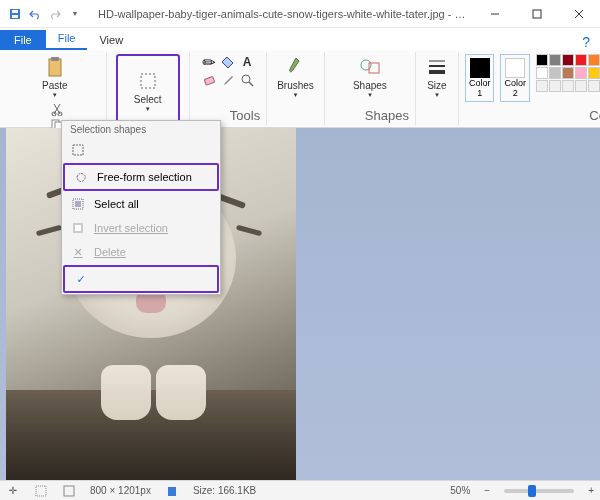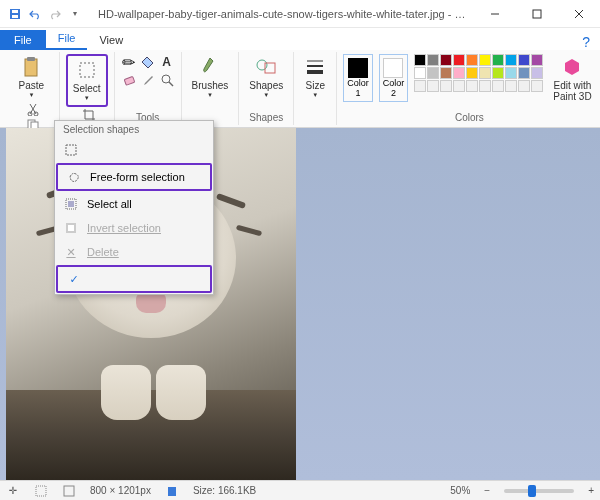--- a/index.html
+++ b/index.html
@@ -14,37 +14,37 @@
 
 .tabs { height: 22px; display: flex; align-items: flex-end; background: #fff; }
 .tab-file { background: #1e6fd9; color: #fff; font-size: 11px; padding: 4px 14px; }
 .tab { font-size: 11px; padding: 4px 12px; color: #333; }
 .tab.active { border-bottom: 2px solid #1e6fd9; color: #1e6fd9; }
 .help-icon { margin-left: auto; margin-right: 10px; color: #1e6fd9; font-size: 14px; }
 
 .ribbon { height: 78px; background: #fafafa; border-bottom: 1px solid #d8d8d8; display: flex; padding: 2px 4px; position: relative; }
 .rgroup { display: flex; flex-direction: column; align-items: center; padding: 2px 6px; border-right: 1px solid #e4e4e4; }
 .rgroup:last-child { border-right: none; }
-.rlabel { font-size: 10px; color: #666; margin-top: auto; }
+.rlabel { font-size: 13px; color: #666; margin-top: auto; margin-left: 34px; }
 .bigbtn { display: flex; flex-direction: column; align-items: center; font-size: 10px; color: #333; padding: 2px 4px; cursor: default; }
 .bigbtn .ico { width: 22px; height: 22px; display: flex; align-items: center; justify-content: center; margin-bottom: 2px; }
 .toolcol { display: flex; flex-direction: column; }
 .toolrow { display: flex; gap: 3px; margin-bottom: 2px; }
 .smallico { width: 16px; height: 16px; display: flex; align-items: center; justify-content: center; }
 
-.select-hl { border: 2px solid #6b2fc9; border-radius: 3px; padding: 1px; }
+.select-hl { border: 2px solid #6b2fc9; border-radius: 3px; padding: 12px; }
 
 .swatches { display: grid; grid-template-columns: repeat(10, 12px); grid-auto-rows: 12px; gap: 1px; }
 .sw { width: 12px; height: 12px; border: 1px solid #ccc; }
 
 .color1, .color2 { border: 1px solid #a5c8f0; padding: 3px; display: flex; flex-direction: column; align-items: center; font-size: 9px; }
 .color1 .chip { width: 20px; height: 20px; background: #000; }
 .color2 .chip { width: 20px; height: 20px; background: #fff; border: 1px solid #ccc; }
 
-.dropdown { position: absolute; top: 70px; left: 54px; width: 160px; background: #f4f4f4; border: 1px solid #bbb; box-shadow: 2px 2px 6px rgba(0,0,0,0.25); z-index: 50; font-size: 11px; }
+.dropdown { position: absolute; top: 70px; left: 61px; width: 160px; background: #f4f4f4; border: 1px solid #bbb; box-shadow: 2px 2px 6px rgba(0,0,0,0.25); z-index: 50; font-size: 11px; }
 .dd-hdr { padding: 3px 8px; color: #666; font-size: 10px; }
 .dd-item { display: flex; align-items: center; gap: 8px; padding: 4px 8px; }
 .dd-item .dd-ico { width: 16px; height: 16px; display: flex; align-items: center; justify-content: center; }
 .dd-item.disabled { color: #aaa; text-decoration: underline; }
 .dd-hl { border: 2px solid #6b2fc9; border-radius: 2px; margin: 1px; }
 
 .canvas-area { position: relative; height: 352px; background: #a8b8d0; background: linear-gradient(180deg, #a5b5d0 0%, #b0beda 100%); overflow: hidden; }
 .tiger { position: absolute; left: 6px; top: 0; width: 290px; height: 352px; background: linear-gradient(160deg, #e8e4da 0%, #cdc8bd 40%, #8a8478 70%, #4a443a 100%); overflow: hidden; }
 .tiger::before { content: ""; position: absolute; top: 50px; left: 60px; width: 170px; height: 160px; background: radial-gradient(circle at 50% 40%, #f0ece4 0%, #ded8cc 60%, #c0b8a8 100%); border-radius: 50%; }
 .tiger-eye { position: absolute; width: 22px; height: 22px; background: radial-gradient(circle, #7ab5e0 20%, #3a6a90 60%, #000 100%); border-radius: 50%; }

